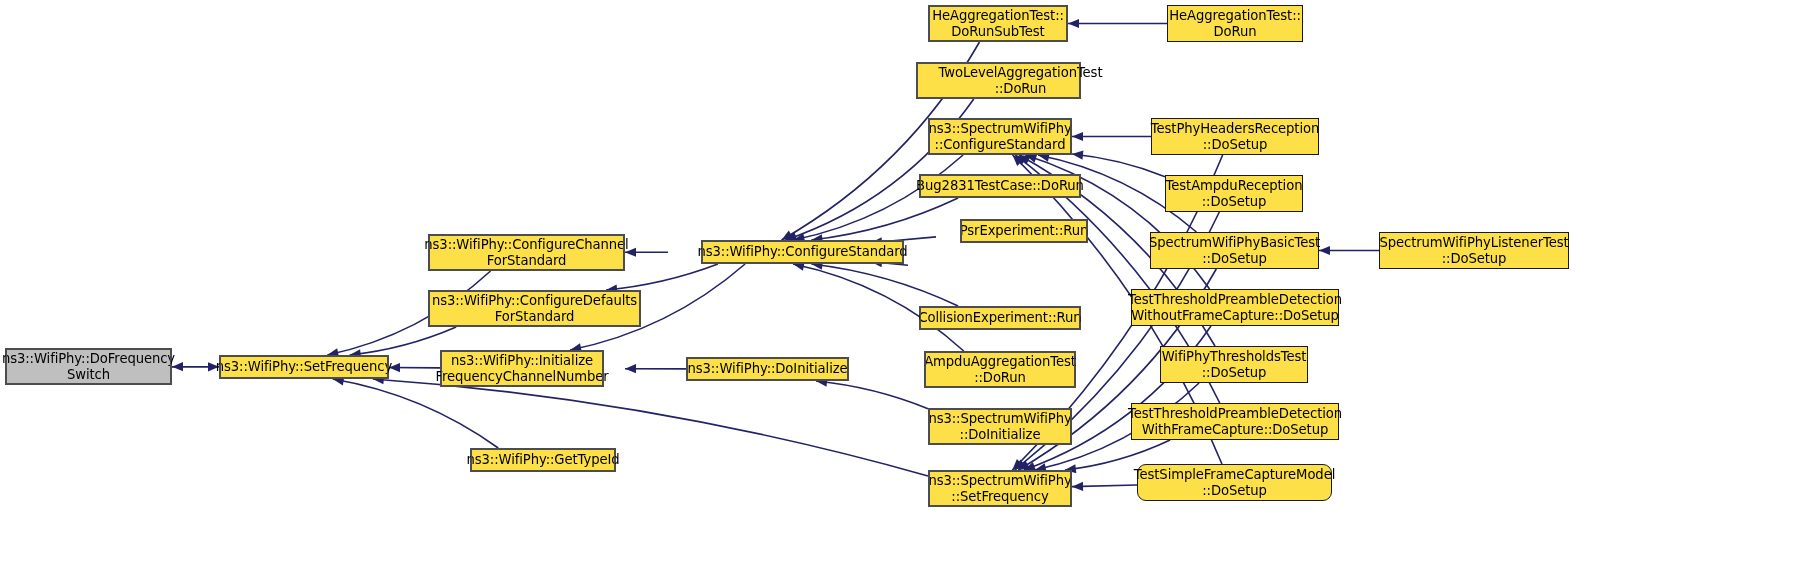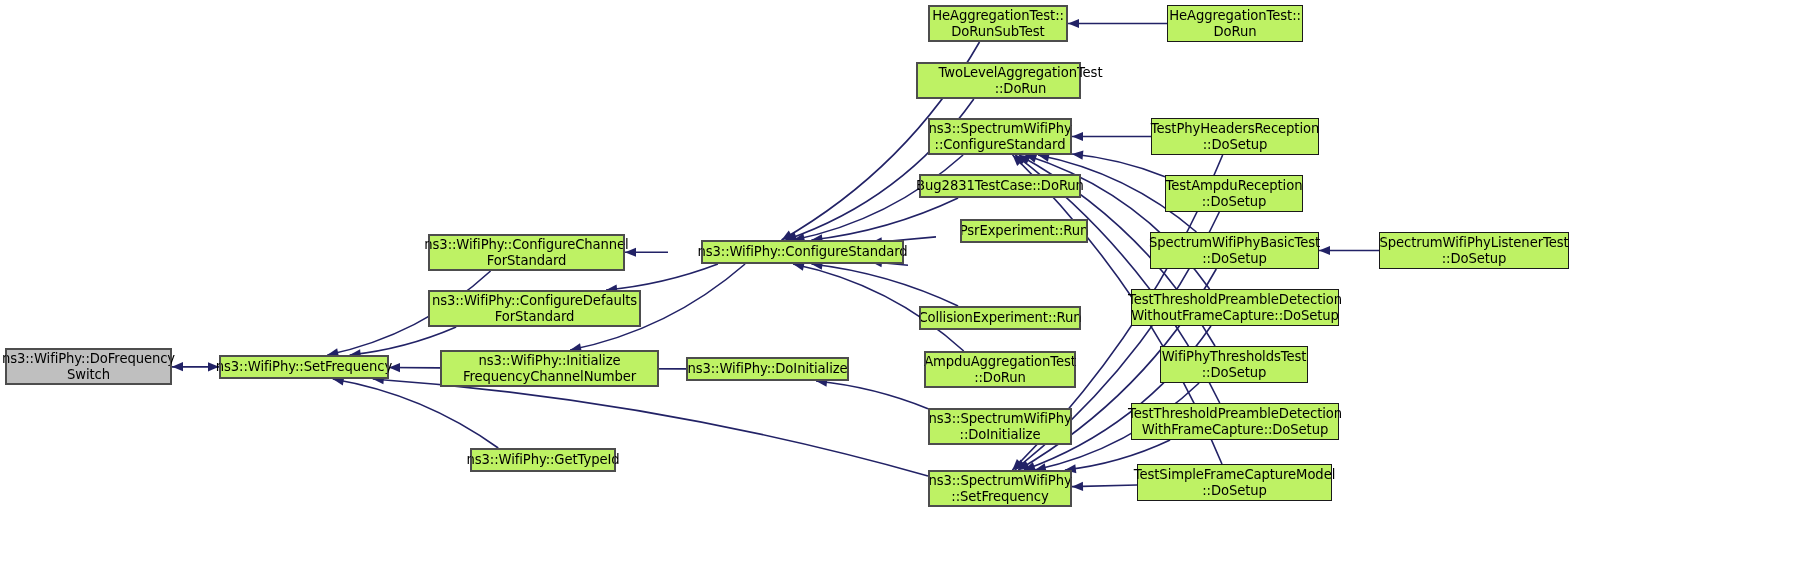--- a/index.html
+++ b/index.html
@@ -19,21 +19,21 @@
     position: absolute;
     left: 0;
     top: 0;
     width: 1803px;
     height: 581px;
     pointer-events: none;
   }
   .node {
     position: absolute;
     box-sizing: border-box;
-    background: #bef264;
+    background: #fde047;
     border: 1px solid #4d4d4d;
     outline: 1px solid #4d4d4d;
     outline-offset: -2px;
     display: flex;
     align-items: center;
     justify-content: center;
     text-align: center;
     color: #000000;
     font-size: 13.2px;
     line-height: 1.18;
@@ -207,21 +207,21 @@
         <polygon points="1319,250.5 1330,255.1 1330,245.9" fill="#222266"></polygon>
       </g>
     </svg>
 <div class="node current" style="left: 5px; top: 348px; width: 167px; height: 37px;"><span class="node-label">ns3::WifiPhy::DoFrequency
 Switch</span></div>
     <div class="node" style="left: 219px; top: 355px; width: 170px; height: 24px;"><span class="node-label">ns3::WifiPhy::SetFrequency</span></div>
     <div class="node" style="left: 428px; top: 234px; width: 197px; height: 37px;"><span class="node-label">ns3::WifiPhy::ConfigureChannel
 ForStandard</span></div>
     <div class="node" style="left: 428px; top: 290px; width: 213px; height: 37px;"><span class="node-label">ns3::WifiPhy::ConfigureDefaults
 ForStandard</span></div>
-    <div class="node" style="left: 440px; top: 350px; width: 219px; height: 37px; align-items: center;"><span class="node-label">ns3::WifiPhy::Initialize
+    <div class="node" style="left: 440px; top: 350px; width: 164px; height: 37px; align-items: center;"><span class="node-label">ns3::WifiPhy::Initialize
 FrequencyChannelNumber</span></div>
     <div class="node" style="left: 450px; top: 448px; width: 146px; height: 24px; margin-left: 20px;"><span class="node-label">ns3::WifiPhy::GetTypeId</span></div>
     <div class="node" style="left: 668px; top: 240px; width: 203px; height: 24px; margin-left: 33px;"><span class="node-label">ns3::WifiPhy::ConfigureStandard</span></div>
     <div class="node" style="left: 686px; top: 357px; width: 163px; height: 24px;"><span class="node-label">ns3::WifiPhy::DoInitialize</span></div>
     <div class="node" style="left: 928px; top: 5px; width: 140px; height: 37px;"><span class="node-label">HeAggregationTest::
 DoRunSubTest</span></div>
     <div class="node" style="left: 916px; top: 62px; width: 165px; height: 37px; padding-left: 44px;"><span class="node-label">TwoLevelAggregationTest
 ::DoRun</span></div>
     <div class="node" style="left: 928px; top: 118px; width: 144px; height: 37px;"><span class="node-label">ns3::SpectrumWifiPhy
 ::ConfigureStandard</span></div>
@@ -241,17 +241,17 @@
     <div class="node thin" style="left: 1165px; top: 175px; width: 138px; height: 37px;"><span class="node-label">TestAmpduReception
 ::DoSetup</span></div>
     <div class="node thin" style="left: 1150px; top: 232px; width: 169px; height: 37px;"><span class="node-label">SpectrumWifiPhyBasicTest
 ::DoSetup</span></div>
     <div class="node thin" style="left: 1131px; top: 289px; width: 208px; height: 37px;"><span class="node-label">TestThresholdPreambleDetection
 WithoutFrameCapture::DoSetup</span></div>
     <div class="node thin" style="left: 1160px; top: 346px; width: 148px; height: 37px;"><span class="node-label">WifiPhyThresholdsTest
 ::DoSetup</span></div>
     <div class="node thin" style="left: 1131px; top: 403px; width: 208px; height: 37px;"><span class="node-label">TestThresholdPreambleDetection
 WithFrameCapture::DoSetup</span></div>
-    <div class="node thin" style="left: 1137px; top: 464px; width: 195px; height: 37px;"><span class="node-label">TestSimpleFrameCaptureModel
+    <div class="node thin" style="left: 1137px; top: 464px; width: 195px; height: 37px; border-radius: 9px;"><span class="node-label">TestSimpleFrameCaptureModel
 ::DoSetup</span></div>
     <div class="node thin" style="left: 1379px; top: 232px; width: 190px; height: 37px;"><span class="node-label">SpectrumWifiPhyListenerTest
 ::DoSetup</span></div>
   </div>
 
 </body></html>

